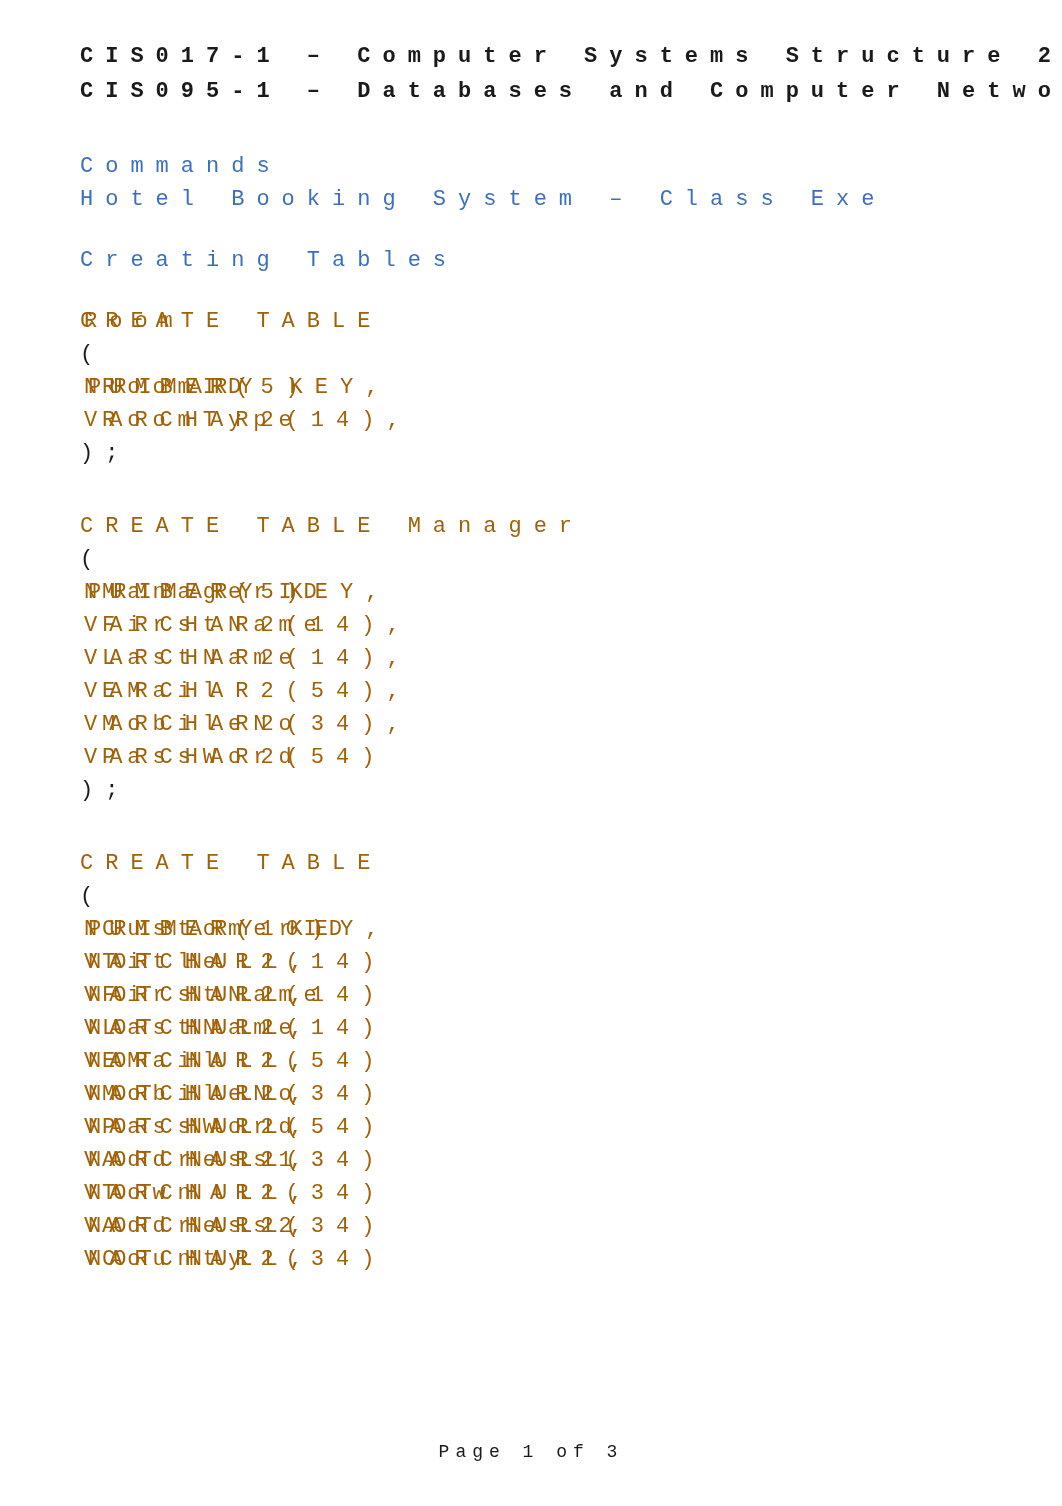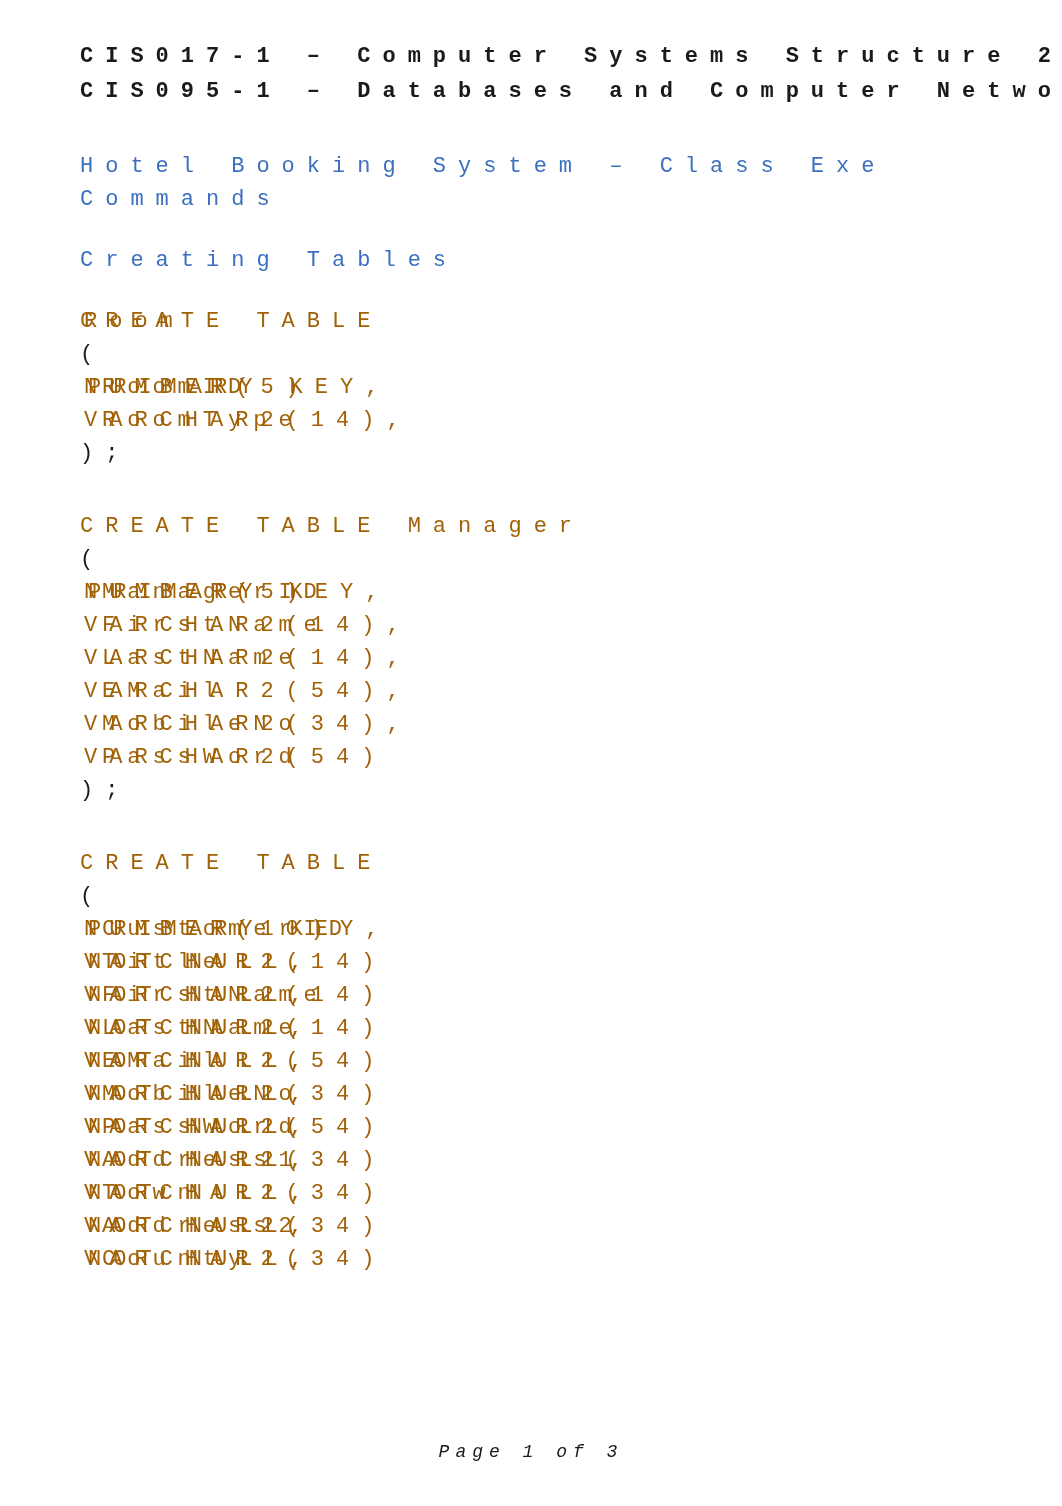--- a/index.html
+++ b/index.html
@@ -56,38 +56,37 @@
   .off2 { left: 8px; }
   .footer {
     position: absolute;
     left: 0;
     right: 0;
     bottom: 40px;
     text-align: center;
     font-size: 18px;
     letter-spacing: 6px;
     color: #1a1a1a;
-    font-style: italic;
   }
 </style>
 </head>
 <body>
 
 <div class="page">
 
   <div class="header-line">CIS017-1 – Computer Systems Structure 20</div>
   <div class="header-line">CIS095-1 – Databases and Computer Networ</div>
 
   <div class="gap-sm"></div>
 
 
   <div class="gap-md"></div>
 
+  <div class="blue">Commands</div>
   <div class="blue">Hotel Booking System – Class Exe</div>
-  <div class="blue">Commands</div>
 
   <div class="gap-md"></div>
 
   <div class="blue">Creating Tables</div>
 
   <div class="gap-md"></div>
 
   <div class="red rel">
     <span>CREATE TABLE</span>
     <span class="overlay off1">       Room</span>

